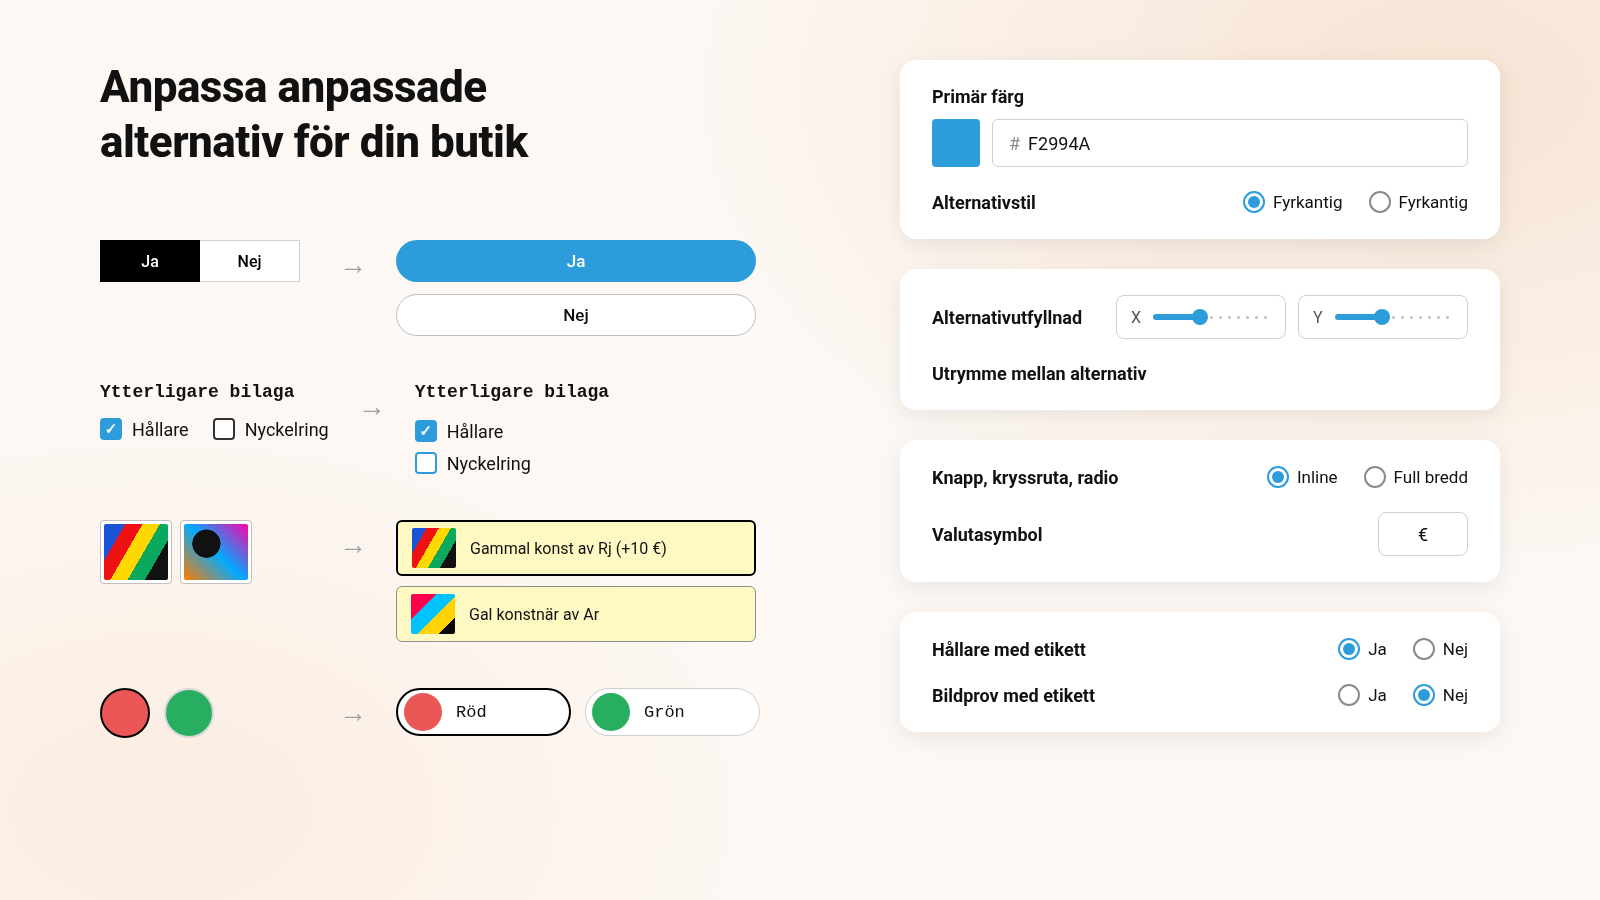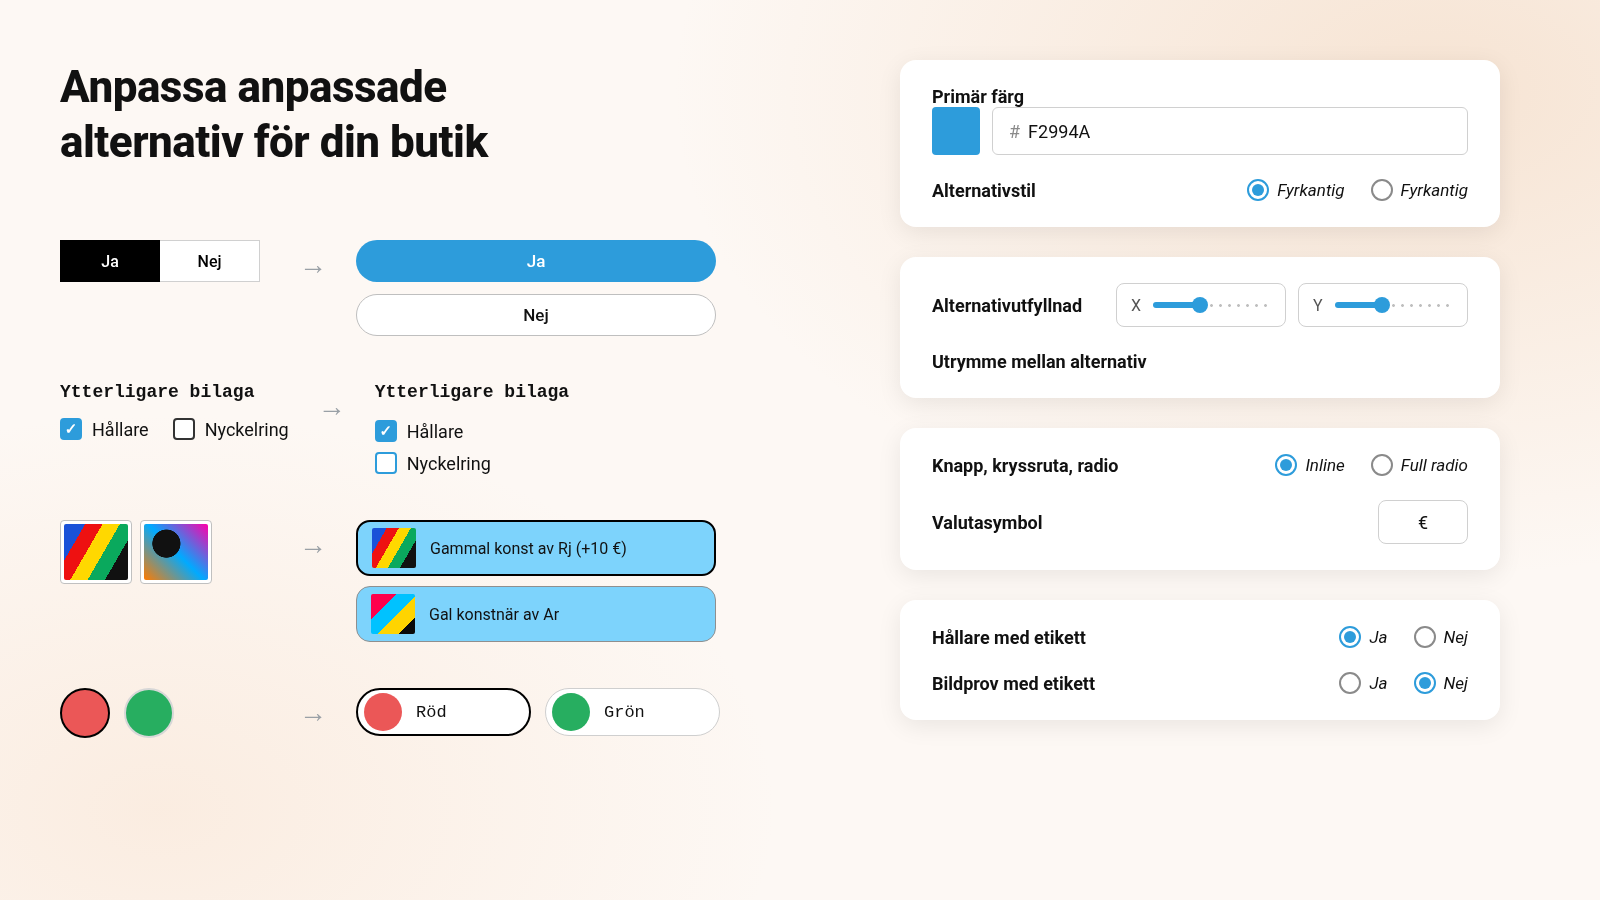--- a/index.html
+++ b/index.html
@@ -4,21 +4,21 @@
 <style>
   * { box-sizing: border-box; margin: 0; padding: 0; }
   html, body { width: 1600px; height: 900px; overflow: hidden; font-family: -apple-system, BlinkMacSystemFont, "Segoe UI", Roboto, Helvetica, Arial, sans-serif; }
   body {
     background:
       radial-gradient(80% 90% at 90% 10%, rgba(234,190,150,.35), transparent 60%),
       radial-gradient(70% 80% at 10% 90%, rgba(245,210,180,.30), transparent 55%),
       #FDF8F4;
     color: #111;
   }
-  .page { display:flex; width:100%; height:100%; padding: 60px 100px 40px 60px; gap: 96px; }
+  .page { display:flex; width:100%; height:100%; padding: 60px 100px 40px 100px; gap: 96px; }
   .left { flex: 1; display:flex; flex-direction:column; }
   .right { width: 600px; display:flex; flex-direction:column; gap: 30px; }
 
   h1.title { font-size: 44px; font-weight: 800; line-height: 1.25; letter-spacing: -0.5px; margin-bottom: 70px; max-width: 520px; }
 
   .example-row { display:flex; align-items:flex-start; gap: 28px; margin-bottom: 46px; }
   .example-before { display:flex; flex-direction:column; gap: 10px; min-width: 210px; }
   .example-after  { display:flex; flex-direction:column; gap: 12px; flex:1; }
   .arrow { color:#9aa0a6; font-size:28px; padding-top:8px; flex:none; width:30px; text-align:center; }
 
@@ -47,42 +47,42 @@
   
   .img-swatches { display:flex; gap:8px; }
   .img-sw { width:72px; height:64px; border:1px solid #c0c0c0; border-radius:4px; padding:3px; background:#fff; }
   .img-sw .art { width:100%; height:100%; border-radius:2px; }
   .art1 { background: linear-gradient(120deg,#1a52d8 0 22%, #e11 22% 40%, #ffd800 40% 58%, #0aa95d 58% 76%, #111 76% 100%); }
   .art2 { background: radial-gradient(circle at 35% 35%, #111 0 25%, transparent 26%), linear-gradient(45deg,#ff7b00,#00aaff,#ff00aa); }
   .art3 { background: linear-gradient(135deg,#ff004c 0 30%, #00c2ff 30% 55%, #ffd400 55% 80%, #0a0a0a 80% 100%); }
 
   
   .img-rows { display:flex; flex-direction:column; gap:10px; }
-  .img-row { width:360px; height:56px; border:1px solid #8f8f8f; border-radius:14px; background:#7dd3fc; display:flex; align-items:center; gap:14px; padding:0 14px; font-size:16px; }
+  .img-row { width:360px; height:56px; border:1px solid #8f8f8f; border-radius:6px; background:#fef9c3; display:flex; align-items:center; gap:14px; padding:0 14px; font-size:16px; }
   .img-row.sel { border:2px solid #000; }
   .img-row .art { width:44px; height:40px; border-radius:2px; }
 
   
   .cswatches { display:flex; gap:14px; }
   .cswatch { width:50px; height:50px; border-radius:50%; border:2px solid #000; }
   .cswatch.red  { background:#EB5757; }
   .cswatch.green{ background:#27AE60; border-color:#d7d7d7; }
 
   
   .cpills { display:flex; gap:14px;font-family:Liberation Mono, monospace; }
   .cpill { width:175px; height:48px; border-radius:26px; display:flex; align-items:center; gap:14px; padding:0 20px 0 6px; font-size:17px; }
   .cpill.sel { border:2px solid #000; background:#fff; }
   .cpill.unsel { border:1px solid #cfcfcf; background:#fff; }
   .cpill .dot { width:38px; height:38px; border-radius:50%; }
 
   
   .card { background:#fff; border-radius:16px; box-shadow:0 6px 24px rgba(0,0,0,.08); padding:26px 32px; display:flex; flex-direction:column; gap:24px; }
   .setting-row { display:flex; align-items:center; justify-content:space-between; gap:20px; }
   .setting-label { font-size:18px; font-weight:700; }
-  .radio-group { display:flex; gap:26px; align-items:center;font-style:italic; }
+  .radio-group { display:flex; gap:26px; align-items:center; }
   .radio { display:flex; align-items:center; gap:8px; font-size:17px; }
   .r-outer { width:22px; height:22px; border-radius:50%; border:2px solid #8a8a8a; display:flex; align-items:center; justify-content:center; background:#fff; }
   .r-outer.sel { border-color:#2D9CDB; }
   .r-outer.sel::after { content:""; width:12px; height:12px; border-radius:50%; background:#2D9CDB; }
 
   .color-row { display:flex; gap:12px; align-items:center; }
   .color-chip { width:48px; height:48px; border-radius:4px; background:#2D9CDB; }
   .color-input { flex:1; height:48px; border:1px solid #d0d0d0; border-radius:6px; display:flex; align-items:center; padding:0 16px; font-size:18px; color:#111; gap:8px; }
   .color-input .hash { color:#8a8a8a; }
   .currency-input { width:90px; height:44px; border:1px solid #d0d0d0; border-radius:8px; display:flex; align-items:center; justify-content:center; font-size:18px; background:#fff; }
@@ -194,21 +194,21 @@
             <span>Grön</span>
           </div>
         </div>
       </div>
     </div>
   </div>
 
   <div class="right">
     <div class="card">
       <div>
-        <div class="setting-label" style="">Primär färg</div>
+        <div class="setting-label" style="margin-bottom:12px">Primär färg</div>
         <div class="color-row">
           <div class="color-chip"></div>
           <div class="color-input">
             <span class="hash">#</span>
             <span>F2994A</span>
           </div>
         </div>
       </div>
       <div class="setting-row">
         <div class="setting-label">Alternativstil</div>
@@ -255,21 +255,21 @@
     <div class="card">
       <div class="setting-row">
         <div class="setting-label">Knapp, kryssruta, radio</div>
         <div class="radio-group">
           <div class="radio">
             <span class="r-outer sel"></span>
             <span>Inline</span>
           </div>
           <div class="radio">
             <span class="r-outer"></span>
-            <span>Full radio</span>
+            <span>Full bredd</span>
           </div>
         </div>
       </div>
       <div class="setting-row">
         <div class="setting-label">Valutasymbol</div>
         <div class="currency-input">€</div>
       </div>
     </div>
 
     <div class="card">

